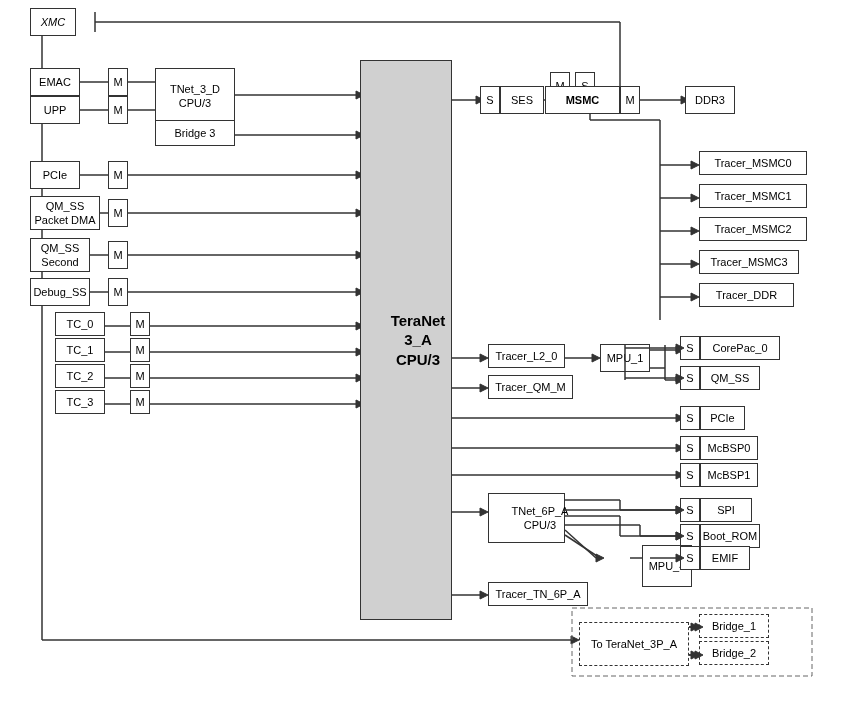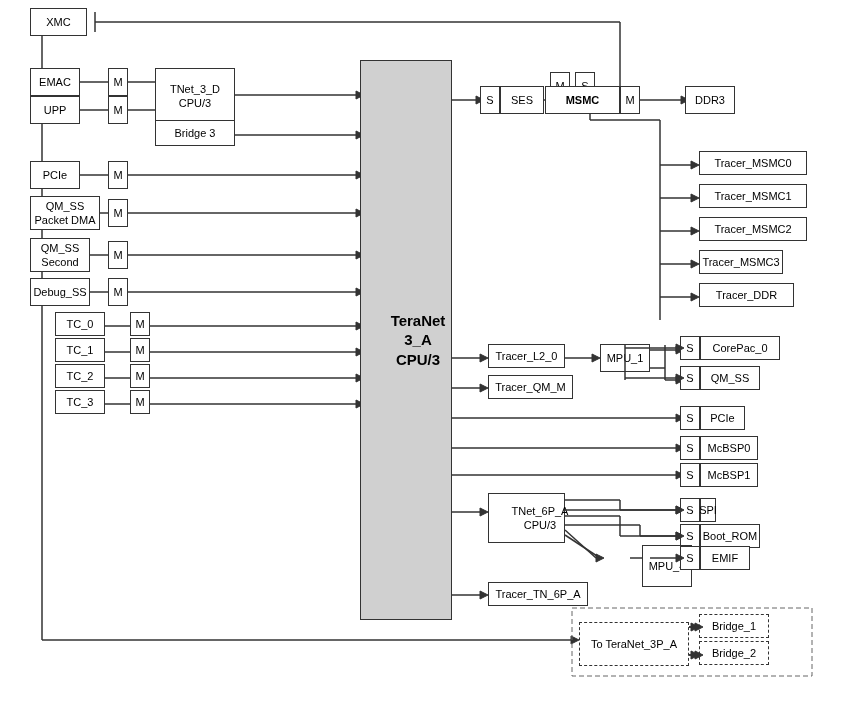--- a/index.html
+++ b/index.html
@@ -190,21 +190,21 @@
 
     <line x1="660" y1="655" x2="695" y2="655"></line>
     <polygon points="691,651 699,655 691,659"></polygon>
 
     <line x1="42" y1="22" x2="42" y2="640"></line>
     <line x1="42" y1="640" x2="452" y2="640"></line>
 
     <line x1="95" y1="12" x2="95" y2="32"></line>
   </svg>
 
-  <div class="box" style="left:30px;top:8px;width:57px;height:28px;">
+  <div class="box" style="left:30px;top:8px;width:46px;height:28px;font-style:italic;">
     <span>XMC</span>
   </div>
 
   <div class="box" style="left:30px;top:68px;width:50px;height:28px;">
     <span>EMAC</span>
   </div>
 
   <div class="box" style="left:108px;top:68px;width:20px;height:28px;">
     <span>M</span>
   </div>
@@ -328,21 +328,21 @@
   </div>
 
   <div class="box" style="left:699px;top:184px;width:108px;height:24px;">
     <span>Tracer_MSMC1</span>
   </div>
 
   <div class="box" style="left:699px;top:217px;width:108px;height:24px;">
     <span>Tracer_MSMC2</span>
   </div>
 
-  <div class="box" style="left:699px;top:250px;width:84px;height:24px;">
+  <div class="box" style="left:699px;top:250px;width:100px;height:24px;">
     <span>Tracer_MSMC3</span>
   </div>
 
   <div class="box" style="left:699px;top:283px;width:95px;height:24px;">
     <span>Tracer_DDR</span>
   </div>
 
   <div class="box" style="left:488px;top:344px;width:77px;height:24px;">
     <span>Tracer_L2_0</span>
   </div>
@@ -391,21 +391,21 @@
   </div>
 
   <div class="box" style="left:488px;top:493px;width:77px;height:50px;padding-left:27px;">
     <span style="white-space:pre;">TNet_6P_A
 CPU/3</span>
   </div>
 
   <div class="box" style="left:680px;top:498px;width:20px;height:24px;">
     <span>S</span>
   </div>
-  <div class="box" style="left:700px;top:498px;width:16px;height:24px;">
+  <div class="box" style="left:700px;top:498px;width:52px;height:24px;">
     <span>SPI</span>
   </div>
 
   <div class="box" style="left:680px;top:524px;width:20px;height:24px;">
     <span>S</span>
   </div>
   <div class="box" style="left:700px;top:524px;width:60px;height:24px;">
     <span>Boot_ROM</span>
   </div>
 

